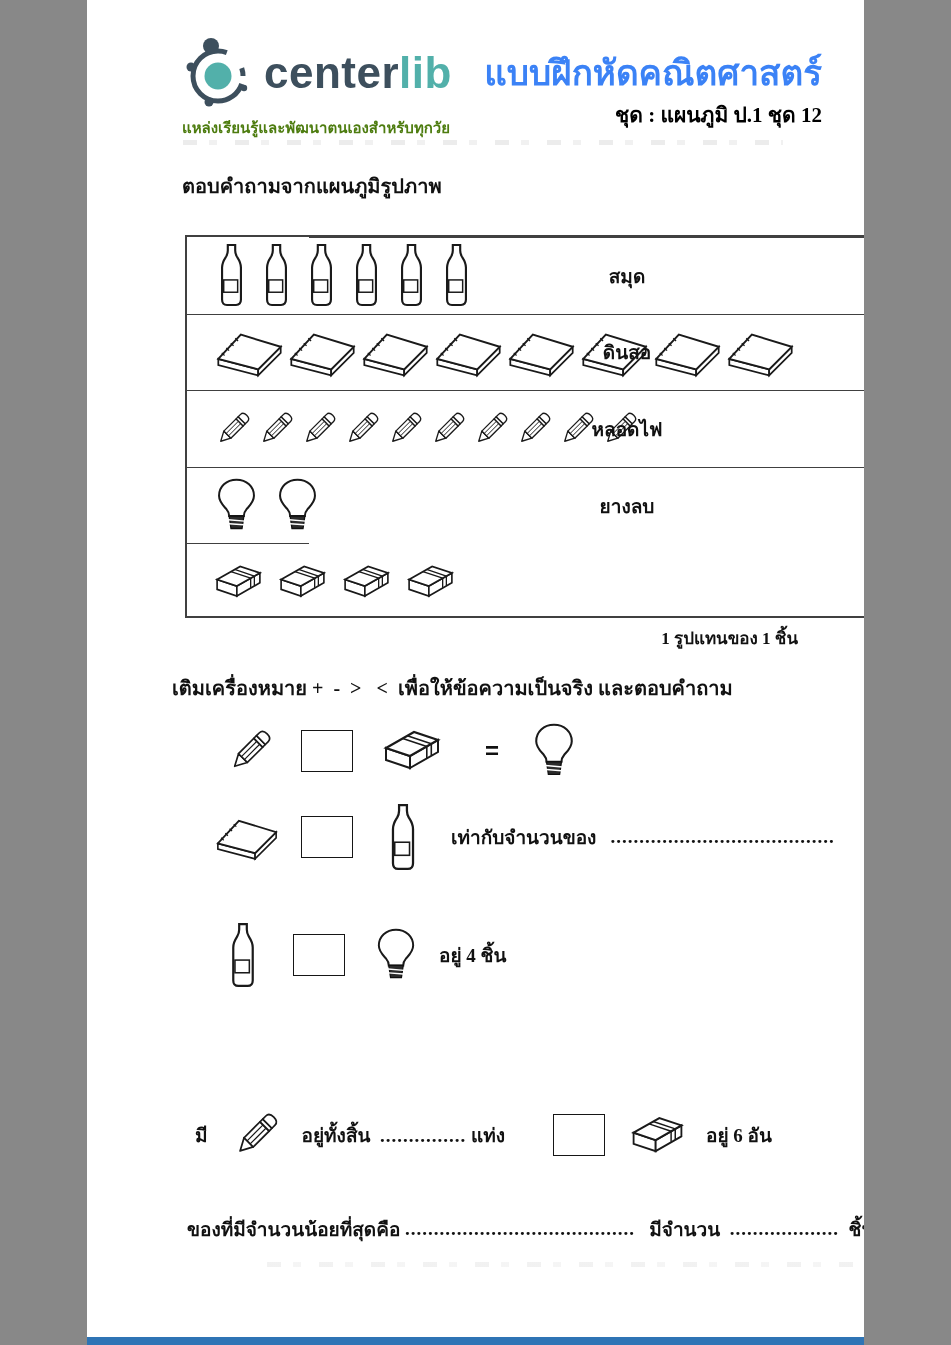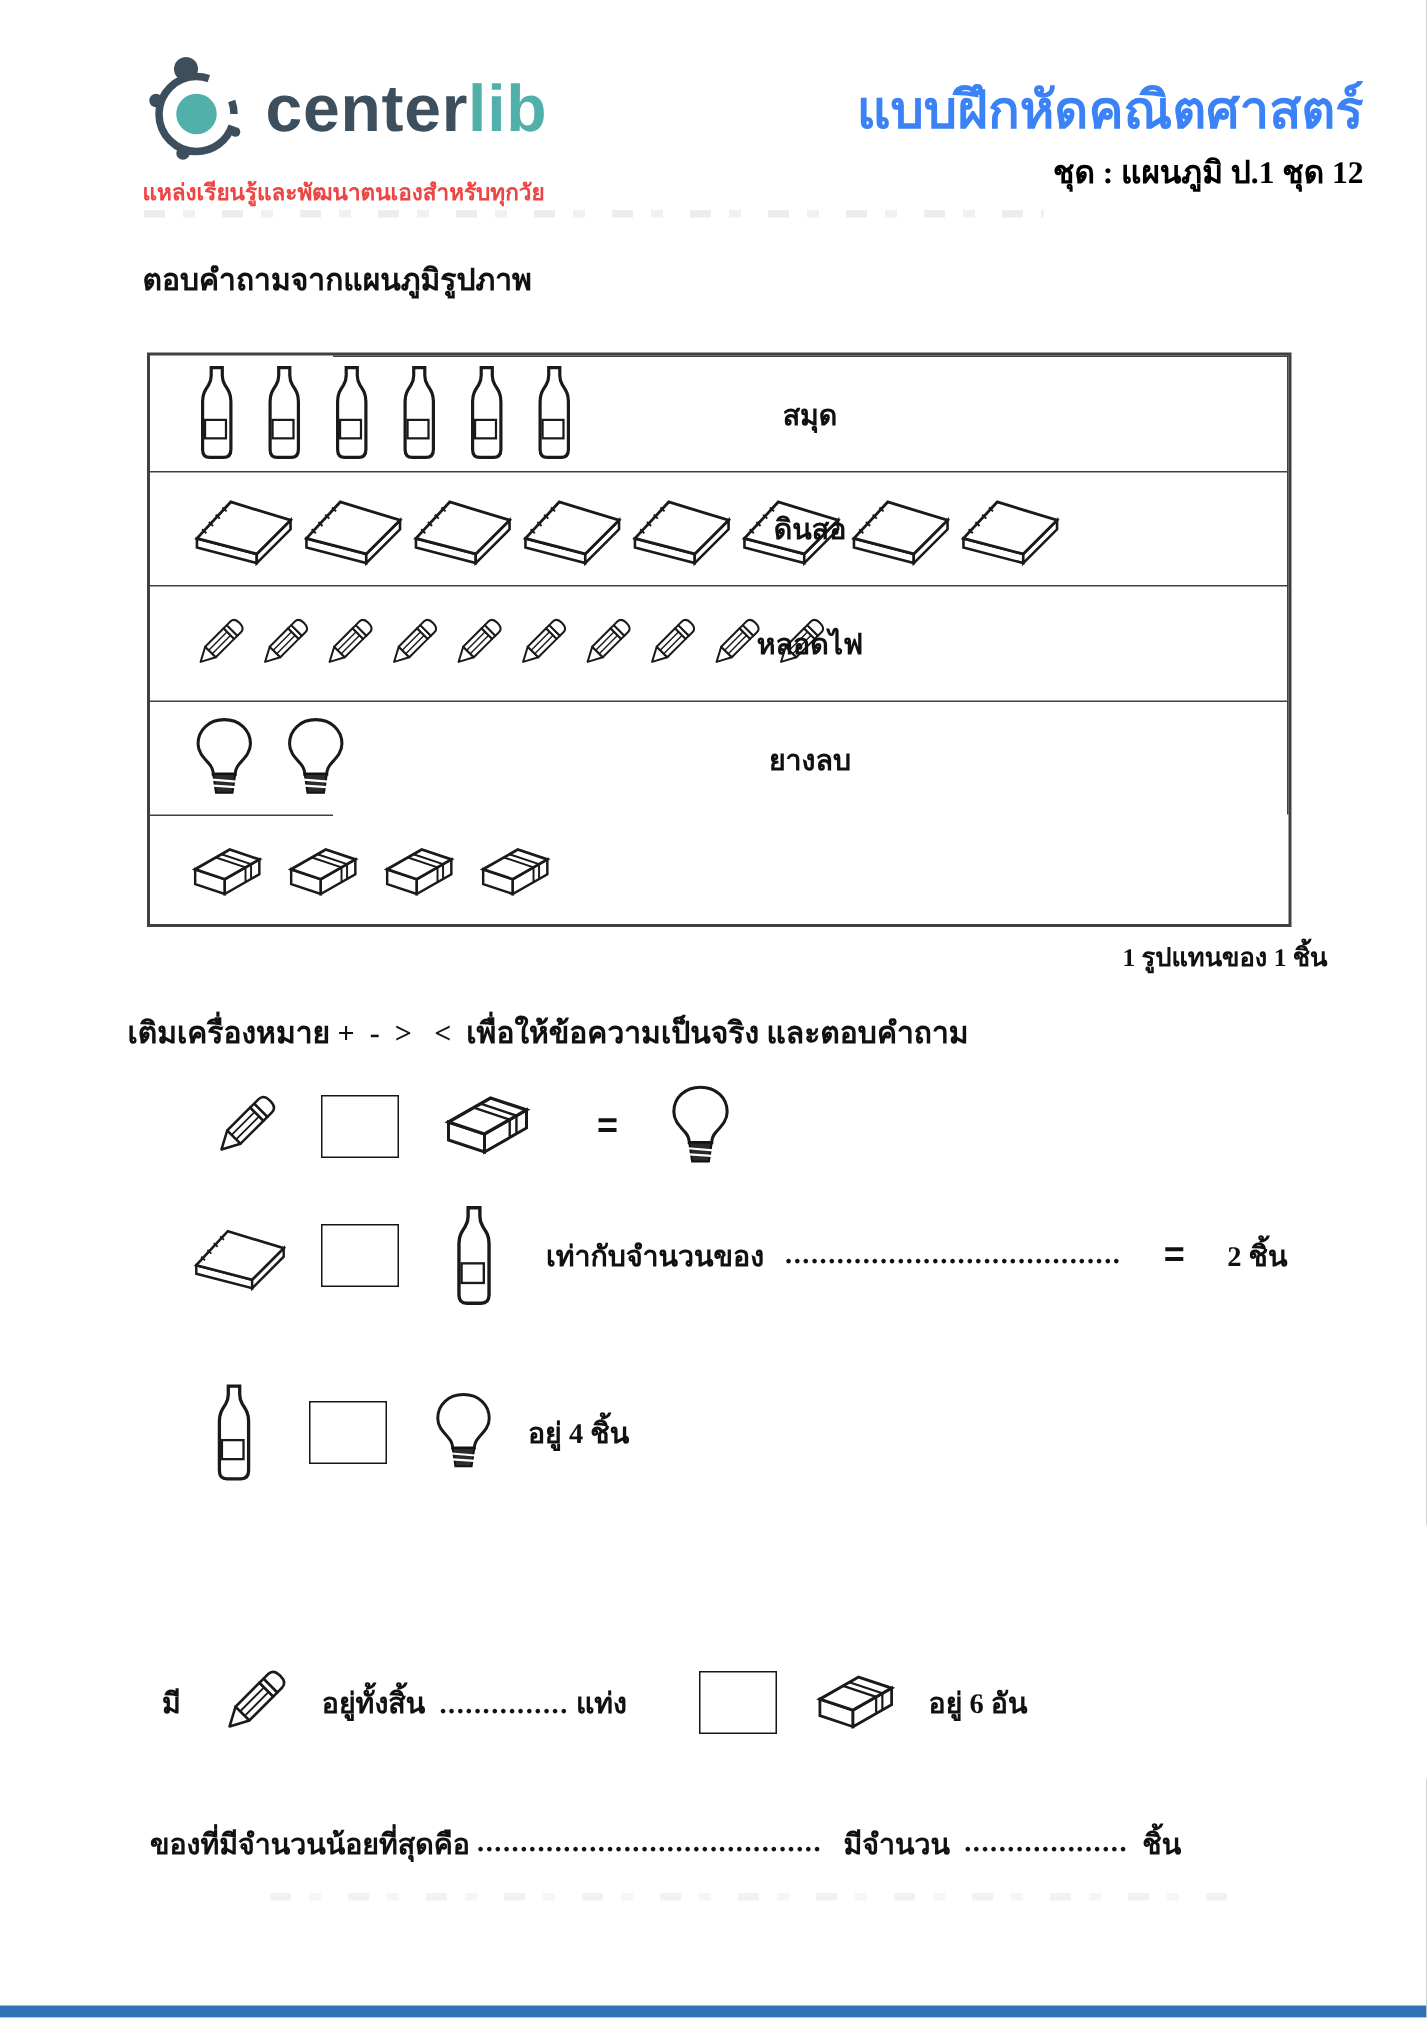--- a/index.html
+++ b/index.html
@@ -1,28 +1,28 @@
 <!DOCTYPE html>
 <html><head>
 <meta charset="utf-8">
 <style>
   * { margin:0; padding:0; box-sizing:border-box; }
   body { background:#888; font-family:"Liberation Serif", serif; }
   .page{
-    position:relative; width:951px; height:1345px; margin:0 auto;
+    position:relative; width:777px; height:1345px; margin:0 auto;
     background:#fff; overflow:hidden; color:#111;
   }
   
   .logo{ position:absolute; left:95px; top:36px; }
   .logo-row{ display:flex; align-items:center; gap:10px; }
   .logo-mark{ width:72px; height:74px; }
   .logo-text{ font-family:"Liberation Sans", sans-serif; font-size:44px; font-weight:700; letter-spacing:0.5px; line-height:1;}
   .logo-text .b1{ color:#3d4f5d; }
   .logo-text .b2{ color:#52b0aa; }
-  .logo-tagline{ margin-top:6px; font-size:15px; font-weight:600; color:#ef4444; }
+  .logo-tagline{ margin-top:6px; font-size:15px; font-weight:600; color:#4d7c0f; }
   .titleblock{ position:absolute; right:42px; top:52px; text-align:right; }
   .doc-title{ font-size:35px; font-weight:700; color:#3b82f6; line-height:1.25; }
   .doc-subtitle{ font-size:21px; font-weight:700; color:#000; margin-top:2px; }
 
   
   .crop-artifact{
     position:absolute; height:5px; opacity:.5;
     background:repeating-linear-gradient(90deg,#d9d9d9 0 14px,transparent 14px 26px,#e3e3e3 26px 34px,transparent 34px 52px);
   }
   .crop-a1{ left:96px; top:140px; width:600px; }

